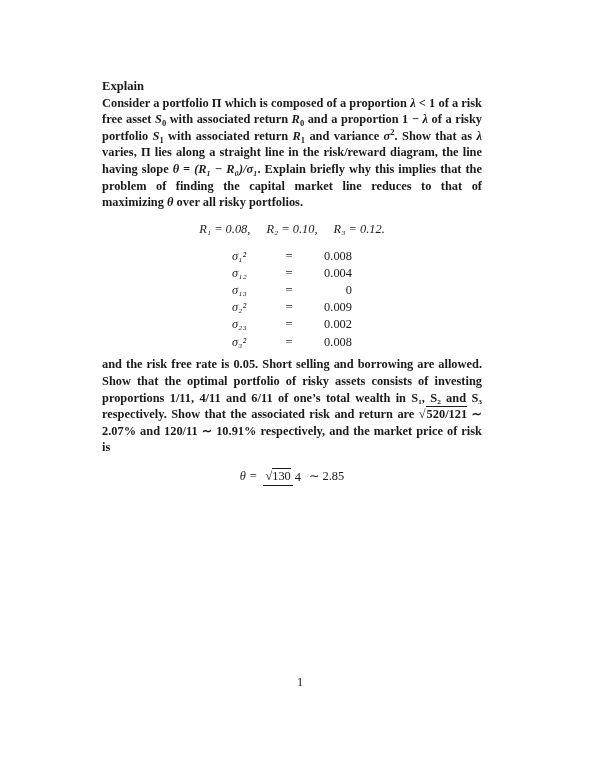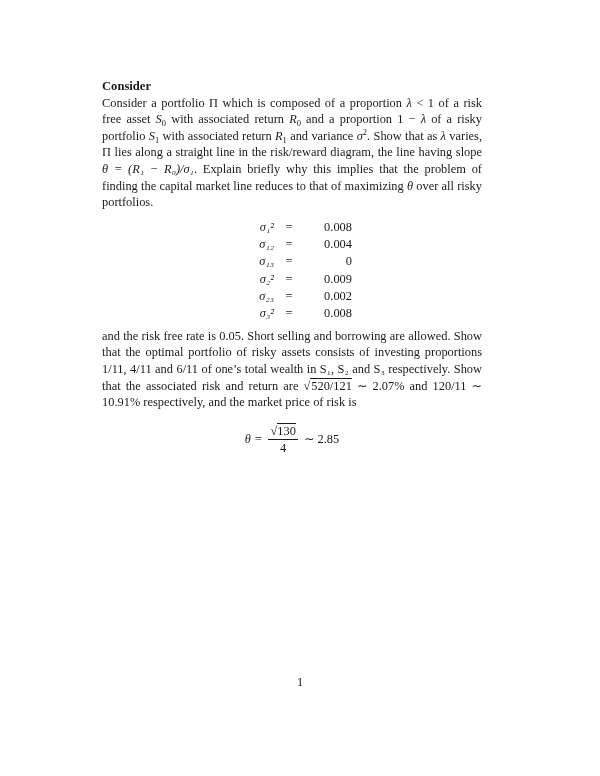--- a/index.html
+++ b/index.html
@@ -1,50 +1,53 @@
 <!DOCTYPE html>
 <html><head>
   <meta charset="utf-8">
   <style>
     html, body { margin: 0; padding: 0; background: #ffffff; }
     body { width: 600px; height: 776px; position: relative; overflow: hidden;
       font-family: "DejaVu Serif", "Liberation Serif", serif; color: #1a1a1a; }
     .page { position: absolute; left: 102px; top: 78px; width: 380px;
       font-family: "Liberation Serif", serif; font-size: 12.4px; line-height: 16.6px; text-align: justify; }
     .heading { font-weight: bold; font-size: 12.6px; }
-    p { margin: 0; }
+    p { margin: 0; font-weight: bold; }
     i { font-style: italic; }
     sub, sup { font-size: 8.5px; line-height: 0; }
     .display { text-align: center; margin: 10px 0 10px 0; }
     .eqarray { margin: 8px auto 6px auto; width: 120px; }
     .eqrow { display: flex; height: 17.2px; align-items: center; }
-    .eqrow .lhs { width: 42px; text-align: right; }
+    .eqrow .lhs { width: 42px; }
     .eqrow .eq { width: 30px; text-align: center; }
     .eqrow .rhs { width: 48px; text-align: right; }
-    .frac { display: inline-flex; flex-direction: column; align-items: center; vertical-align: middle; margin: 0 3px; }
+    .frac { display: inline-flex; flex-direction: row; align-items: center; vertical-align: middle; margin: 0 3px; }
     .frac .num { border-bottom: 0.8px solid #1a1a1a; padding: 0 2px; }
     .frac .den { padding: 0 2px; }
     .sqrt { display: inline-block; }
     .sqrt .rad { border-top: 0.8px solid #1a1a1a; padding-left: 1px; }
     .pagenum { position: absolute; top: 675px; left: 0; width: 600px; text-align: center;
       font-family: "Liberation Serif", serif; font-size: 12.4px; }
     .final { margin-top: 12px; text-align: center; }
     .spacer { display: inline-block; width: 16px; }
   </style>
 </head>
 <body>
 
 <div class="page">
-  <div class="heading">Consider</div>
+  <div class="heading">Explain</div>
 
   <p>
     <span>Consider a portfolio </span><span>Π</span><span> which is composed of a proportion </span><i>λ</i><span> &lt; 1 of a risk free asset </span><i>S</i><sub>0</sub><span> with associated return </span><i>R</i><sub>0</sub><span> and a proportion 1 − </span><i>λ</i><span> of a risky portfolio </span><i>S</i><sub>1</sub><span> with associated return </span><i>R</i><sub>1</sub><span> and variance </span><i>σ</i><sup>2</sup><span>. Show that as </span><i>λ</i><span> varies, </span><span>Π</span><span> lies along a straight line in the risk/reward diagram, the line having slope </span><i>θ = (R₁ − R₀)/σ₁</i><span>. Explain briefly why this implies that the problem of finding the capital market line reduces to that of maximizing </span><i>θ</i><span> over all risky portfolios.</span>
   </p>
 
 
+  <div class="display">
+    <i>R₁ = 0.08,</i><span class="spacer"></span><i>R₂ = 0.10,</i><span class="spacer"></span><i>R₃ = 0.12.</i>
+  </div>
 
 
   <div class="eqarray">
     <div class="eqrow">
         <i class="lhs">σ₁²</i>
         <span class="eq">=</span>
         <span class="rhs">0.008</span>
       </div>
     <div class="eqrow">
         <i class="lhs">σ₁₂</i>

